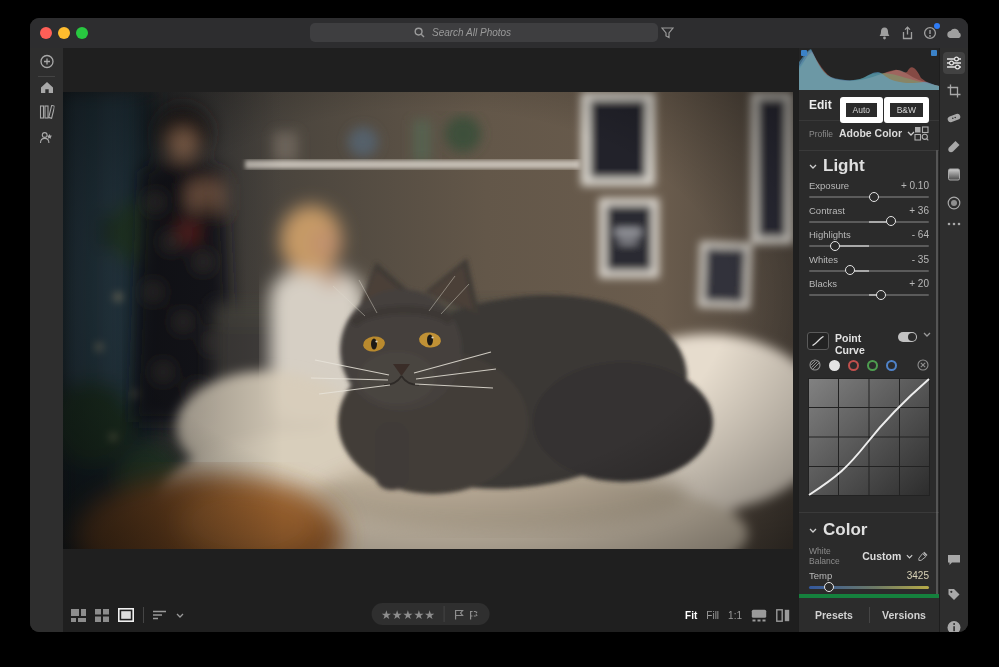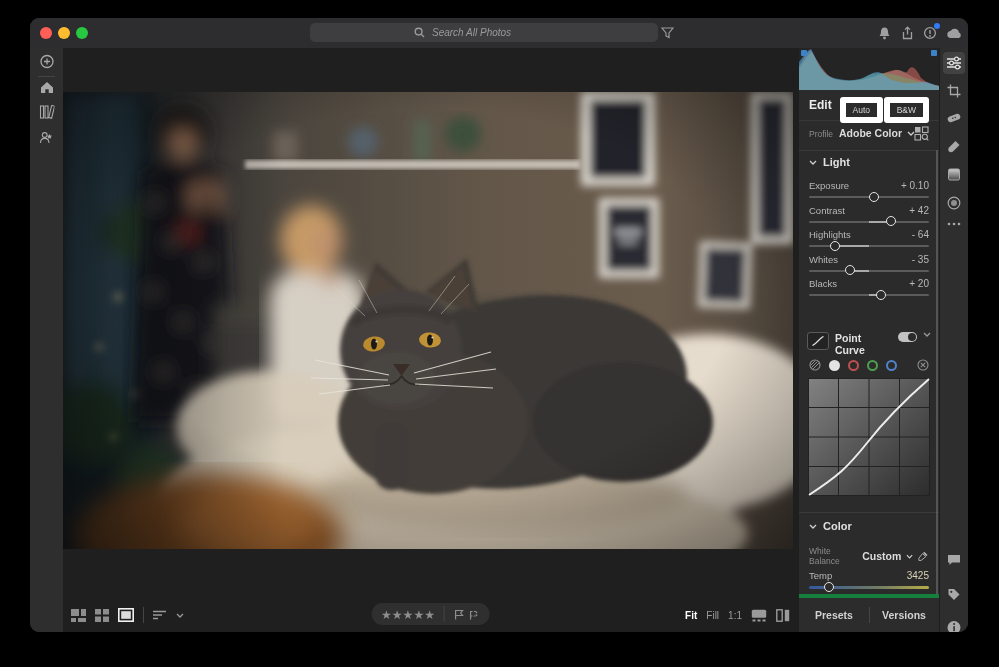--- a/index.html
+++ b/index.html
@@ -43,21 +43,21 @@
   .histogram{position:absolute;left:0;top:0;width:140px;height:42px;background:#242424;}
   .clip-ind{position:absolute;width:6px;height:6px;border-radius:1px;background:var(--clip-blue);top:2px;}
   .edit-row{position:absolute;left:0;top:42px;width:100%;height:30px;border-bottom:1px solid #383838;}
   .edit-title{position:absolute;left:10px;top:8px;font-size:12px;font-weight:bold;color:#ececec;}
   .mini-btn{position:absolute;top:7px;height:14px;border:6px solid #ffffff;border-radius:3px;color:#d6d6d6;
     font-size:8.5px;display:flex;align-items:center;justify-content:center;padding:0 7px;}
   .profile-row{position:absolute;left:0;top:76px;width:100%;height:22px;}
   .dim-lbl{font-size:8.5px;color:#8b8b8b;}
   .val-lbl{font-size:10.5px;color:#dcdcdc;font-weight:bold;}
   .sec-div{position:absolute;left:0;width:100%;height:1px;background:#3a3a3a;}
-  .sec-head{position:absolute;left:10px;display:flex;align-items:center;gap:6px;font-size:11px;font-weight:bold;color:#e0e0e0;}
+  .sec-head{position:absolute;left:10px;display:flex;align-items:center;gap:6px;font-size:17px;font-weight:bold;color:#e0e0e0;}
   
   .sliders{position:absolute;left:10px;top:130px;width:120px;}
   .slider-row{position:relative;height:24.6px;}
   .srow-top{display:flex;justify-content:space-between;align-items:flex-end;height:13px;}
   .slabel{font-size:9.5px;color:#b8b8b8;}
   .svalue{font-size:10px;color:#b8b8b8;}
   .strack{position:relative;margin-top:5px;height:2px;background:#5b5b5b;border-radius:1px;}
   .sfill{position:absolute;top:0;height:2px;background:#a9a9a9;}
   .sknob{position:absolute;top:-4.5px;width:10px;height:10px;border-radius:50%;border:1.8px solid #e6e6e6;
     background:#2b2b2b;transform:translateX(-50%);box-sizing:border-box;}
@@ -460,21 +460,21 @@
                 <span class="svalue">+ 0.10</span>
               </div>
               <div class="strack">
                 <div class="sfill" style="left: 50%; width: 4%;"></div>
                 <div class="sknob" style="left: 54%;"></div>
               </div>
             </div>
             <div class="slider-row">
               <div class="srow-top">
                 <span class="slabel">Contrast</span>
-                <span class="svalue">+ 42</span>
+                <span class="svalue">+ 36</span>
               </div>
               <div class="strack">
                 <div class="sfill" style="left: 50%; width: 18%;"></div>
                 <div class="sknob" style="left: 68%;"></div>
               </div>
             </div>
             <div class="slider-row">
               <div class="srow-top">
                 <span class="slabel">Highlights</span>
                 <span class="svalue">- 64</span>

